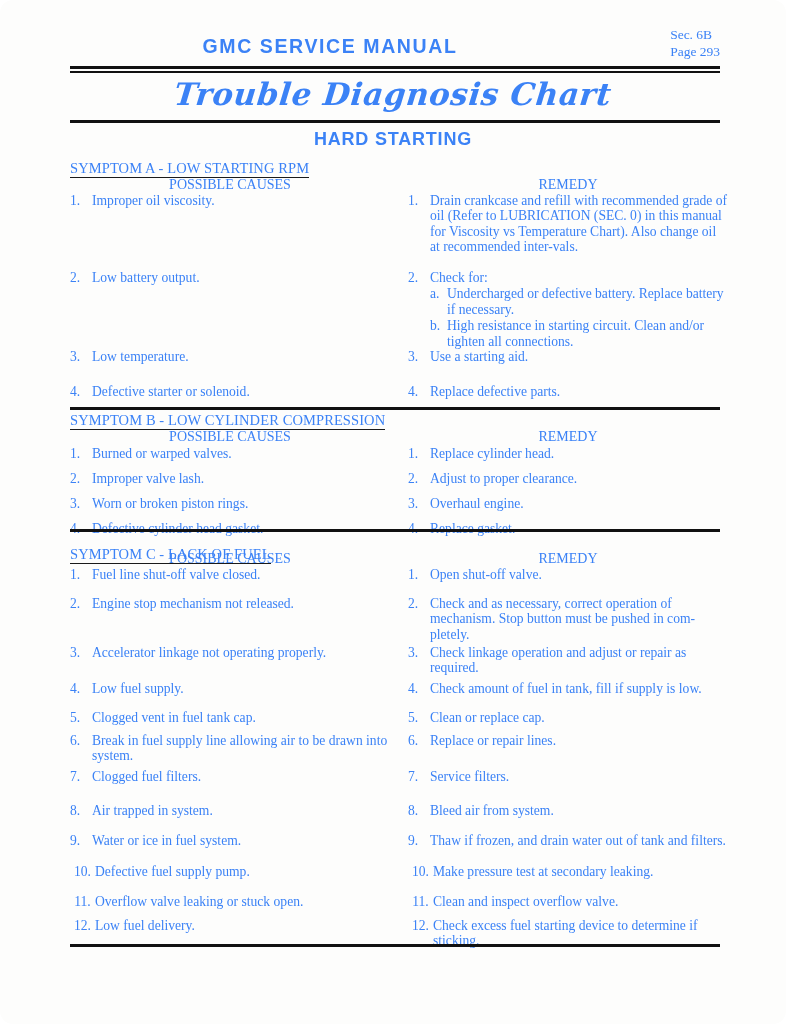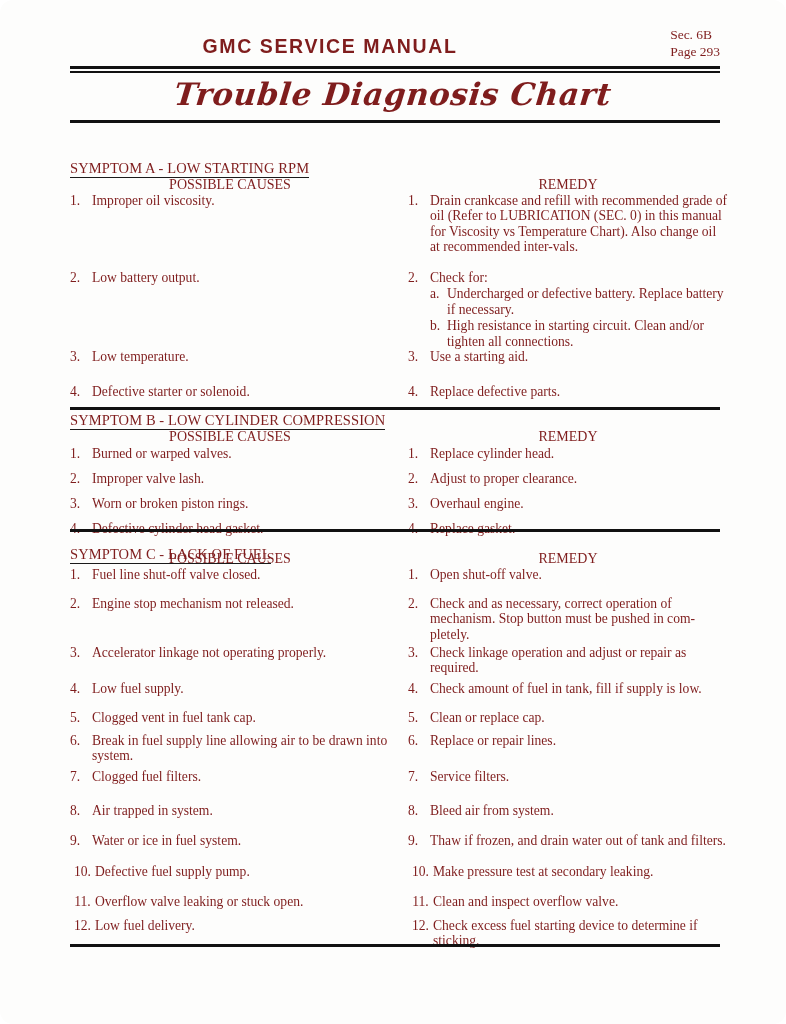--- a/index.html
+++ b/index.html
@@ -6,21 +6,21 @@
     margin: 0;
     padding: 0;
     background: #ffffff;
   }
   .page {
     position: relative;
     width: 786px;
     height: 1024px;
     background: #fdfdfc;
     font-family: "Liberation Serif", "DejaVu Serif", serif;
-    color: #7f1d1d;
+    color: #3b82f6;
     overflow: hidden;
     border-radius: 13px;
   }
 
   
   .header {
     position: absolute;
     left: 70px;
     top: 26px;
     width: 650px;
@@ -153,20 +153,21 @@
       <div>Page 293</div>
     </div>
   </div>
 
   <div class="rule rule-double" style="top:66px;"></div>
 
   <div class="script-title">Trouble Diagnosis Chart</div>
 
   <div class="rule rule-thick" style="top:120px;"></div>
 
+  <div class="section-heading">HARD STARTING</div>
 
   <div class="symptom-title" style="top:160px;">SYMPTOM A - LOW STARTING RPM</div>
   <div class="col-head causes" style="top:177px;">POSSIBLE CAUSES</div>
   <div class="col-head remedy" style="top:177px;">REMEDY</div>
 
   <div class="item col-left" style="top:193px;">
     <span class="num">1.</span>
     <span class="txt">Improper oil viscosity.</span>
   </div>
   <div class="item col-left" style="top:270px;">

